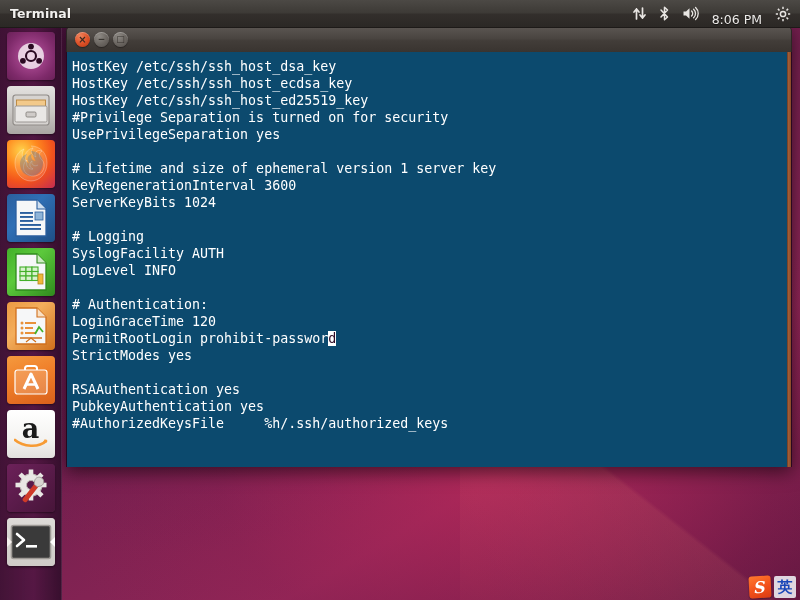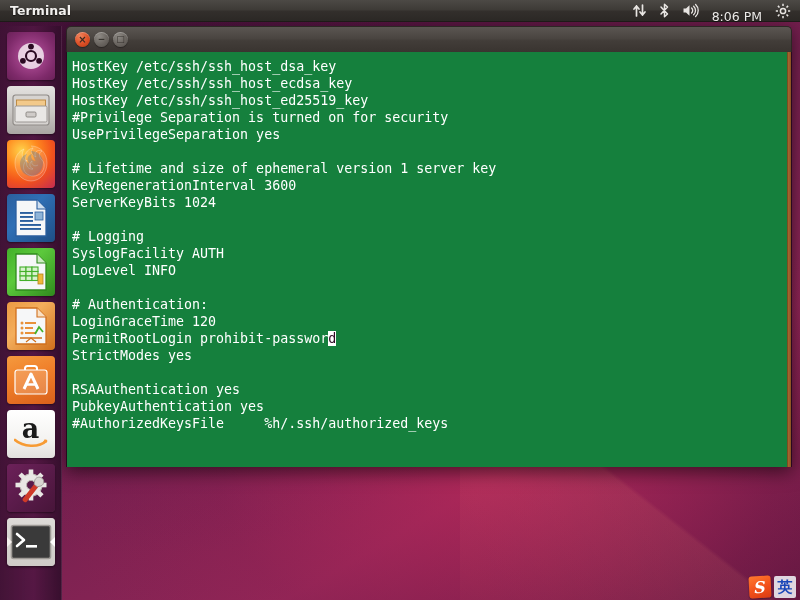--- a/index.html
+++ b/index.html
@@ -19,21 +19,21 @@
       linear-gradient(150deg, #3d0f33 0%, #561540 25%, #77204f 50%, #8e2657 72%, #5d1740 100%);
   }
   #desktop:after{
     content:""; position:absolute; right:0; bottom:0; width:340px; height:250px;
     background:linear-gradient(218deg, rgba(255,255,255,0.0) 52%, rgba(255,150,120,0.10) 53%, rgba(255,120,100,0.035) 100%);
     pointer-events:none;
   }
 
   
   #toppanel{
-    position:absolute; left:0; top:0; width:800px; height:22px;
+    position:absolute; left:0; top:0; width:800px; height:28px;
     background:linear-gradient(180deg,#4c4945 0%,#3d3a36 48%,#332f2c 52%,#2b2825 100%);
     border-bottom:1px solid #1d1a18;
     display:flex; align-items:center;
     z-index:40;
     gap:11px;
   }
   #toppanel .appname{
     color:#f2f0ee; font-size:12.5px; font-weight:bold; padding-left:10px;
     text-shadow:0 1px 1px rgba(0,0,0,.6); letter-spacing:.1px;
   }
@@ -85,21 +85,21 @@
   .wb .m{ position:absolute; inset:0; display:flex; align-items:center; justify-content:center;
           color:#3a2a20; font-size:10px; line-height:1; font-weight:bold; }
   .wb-min .m,.wb-max .m{ color:#35312d; font-size:9px; }
   #titletext{
     position:absolute; left:0; right:0; text-align:center;
     color:#f4f2f0; font-size:12.5px; font-weight:bold;
     text-shadow:0 1px 1px rgba(0,0,0,.65); pointer-events:none;
   }
   #termbody{
     height:415px;
-    background:#15803d;
+    background:#0c4a6e;
     border-left:1px solid #2a0820; border-right:1px solid #2a0820;
     position:relative; overflow:hidden;
     padding:6px 0 0 5px;
   }
   #termbody:after{ 
     content:""; position:absolute; right:0; top:0; bottom:0; width:4px;
     background:linear-gradient(90deg,#7a3413 0%,#c0622c 40%,#9b4a1d 100%);
     opacity:.85;
   }
   #termtext{

